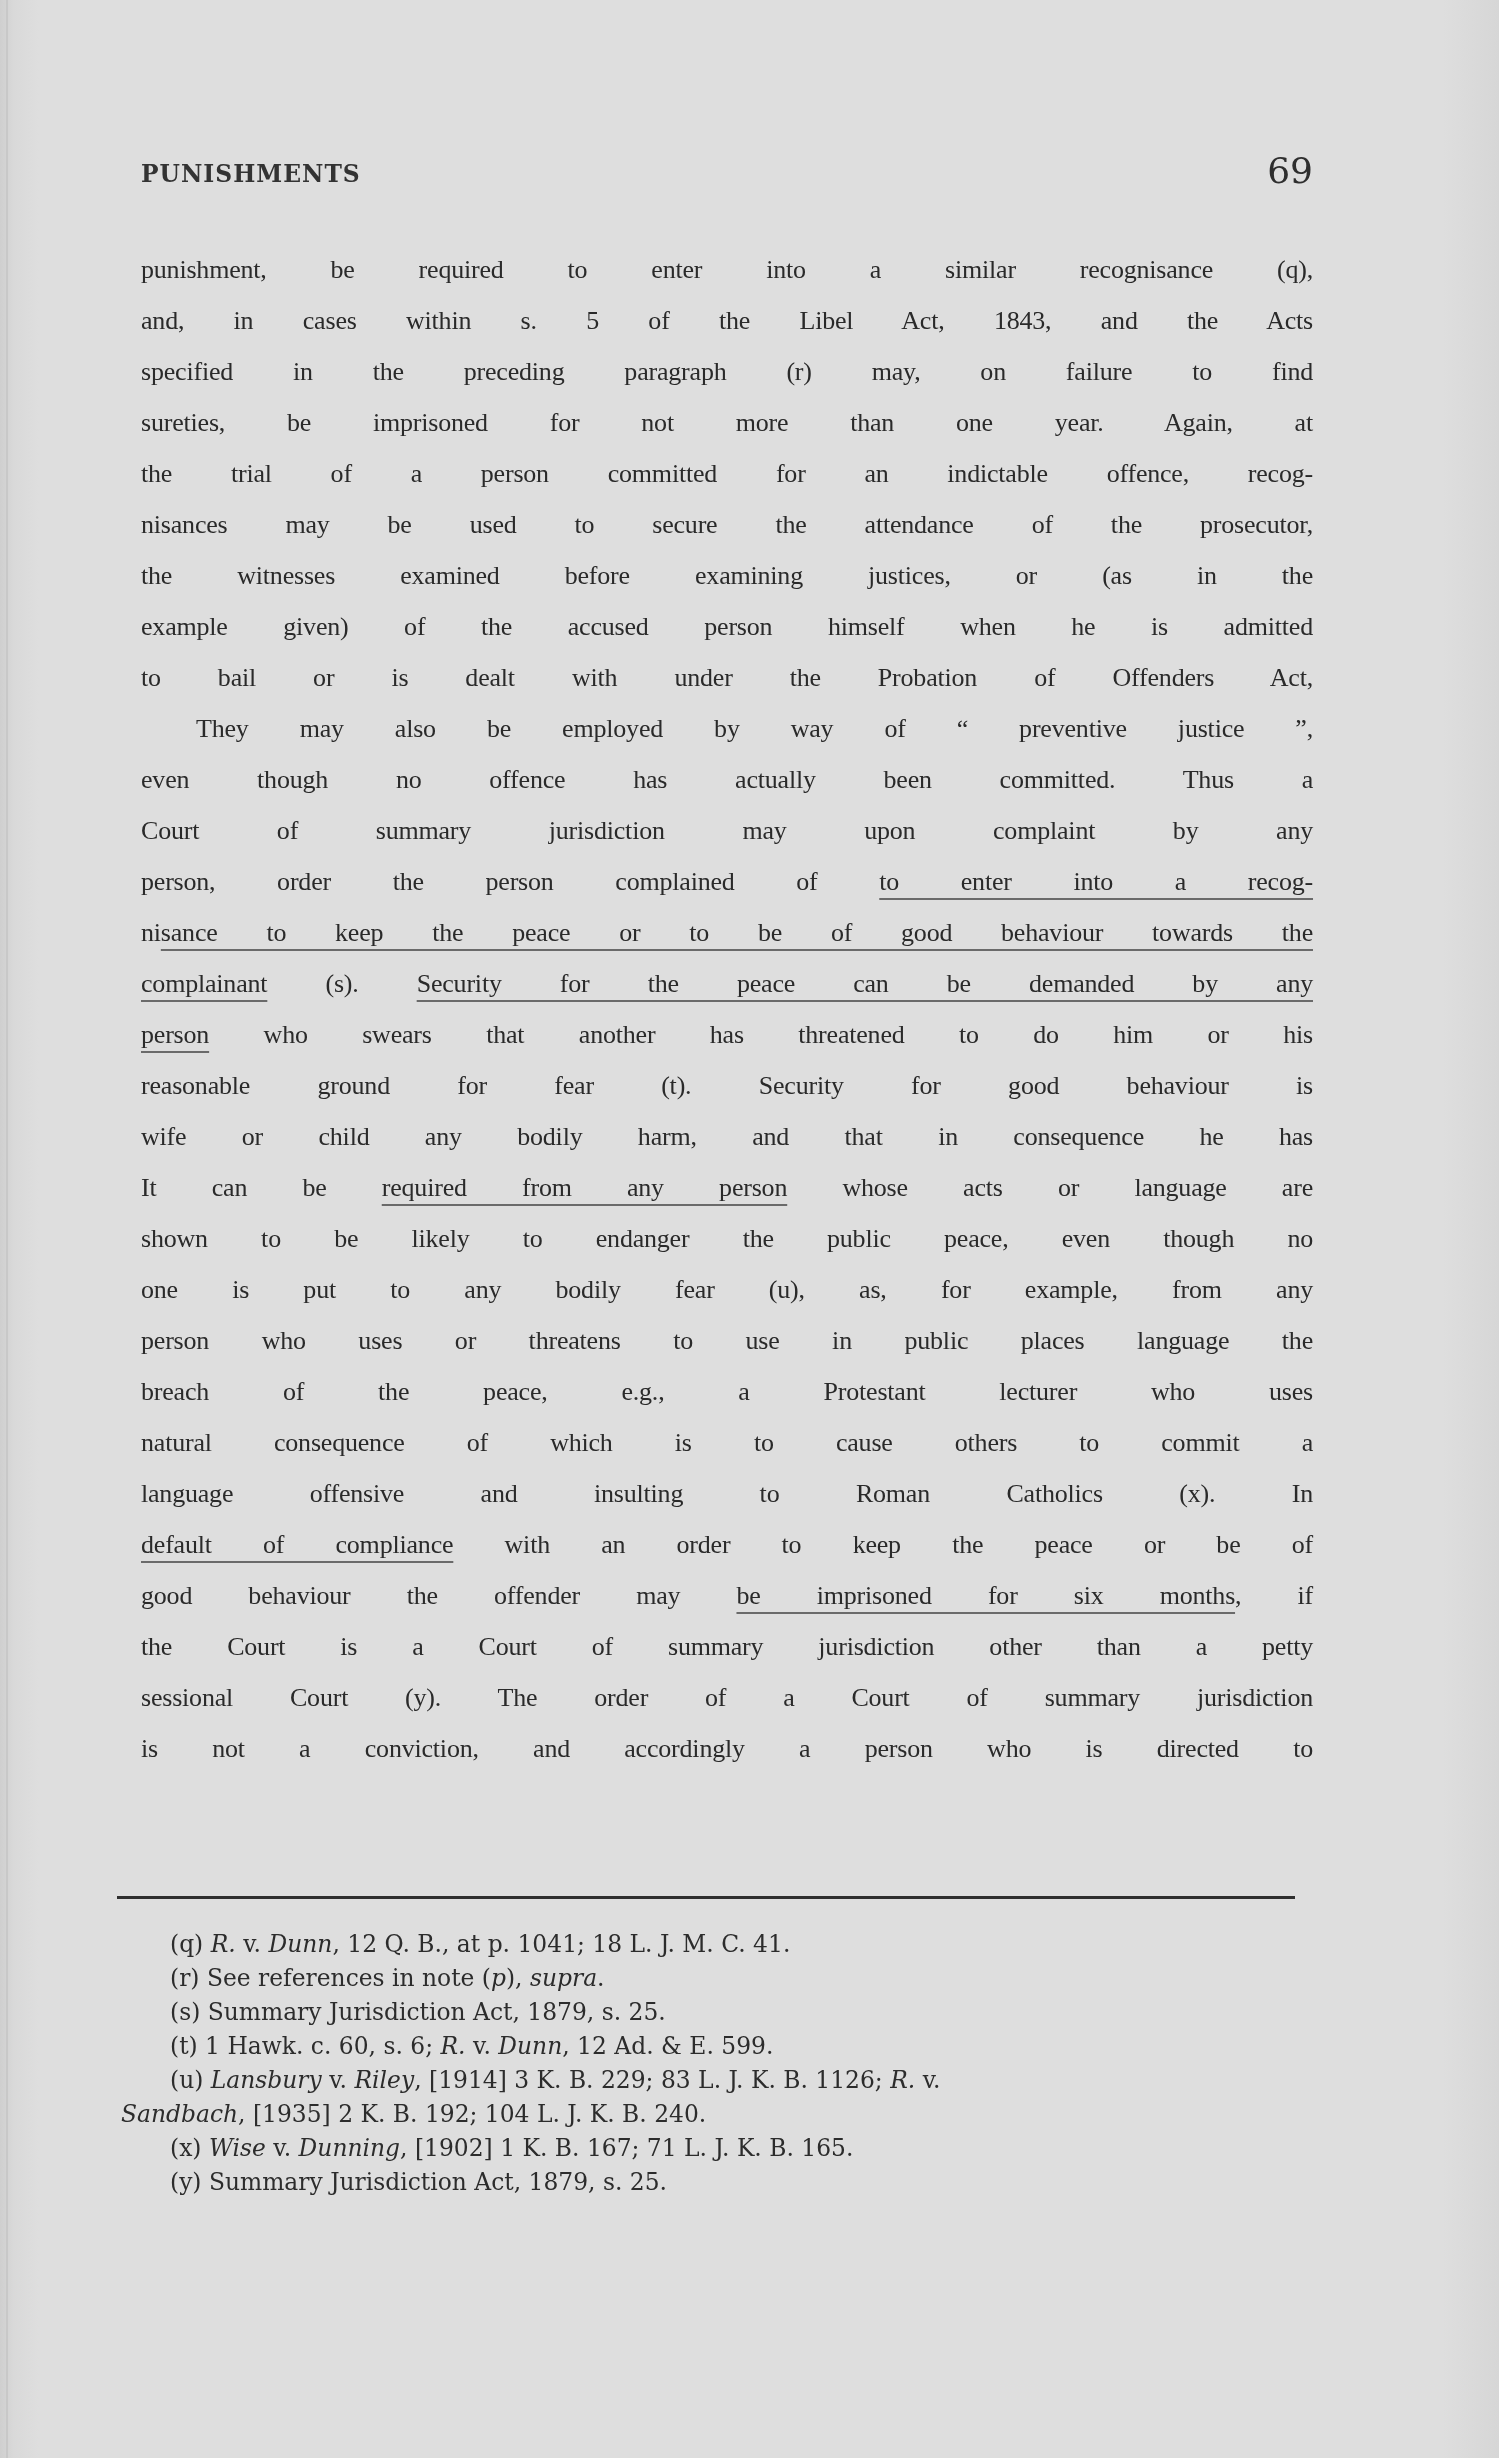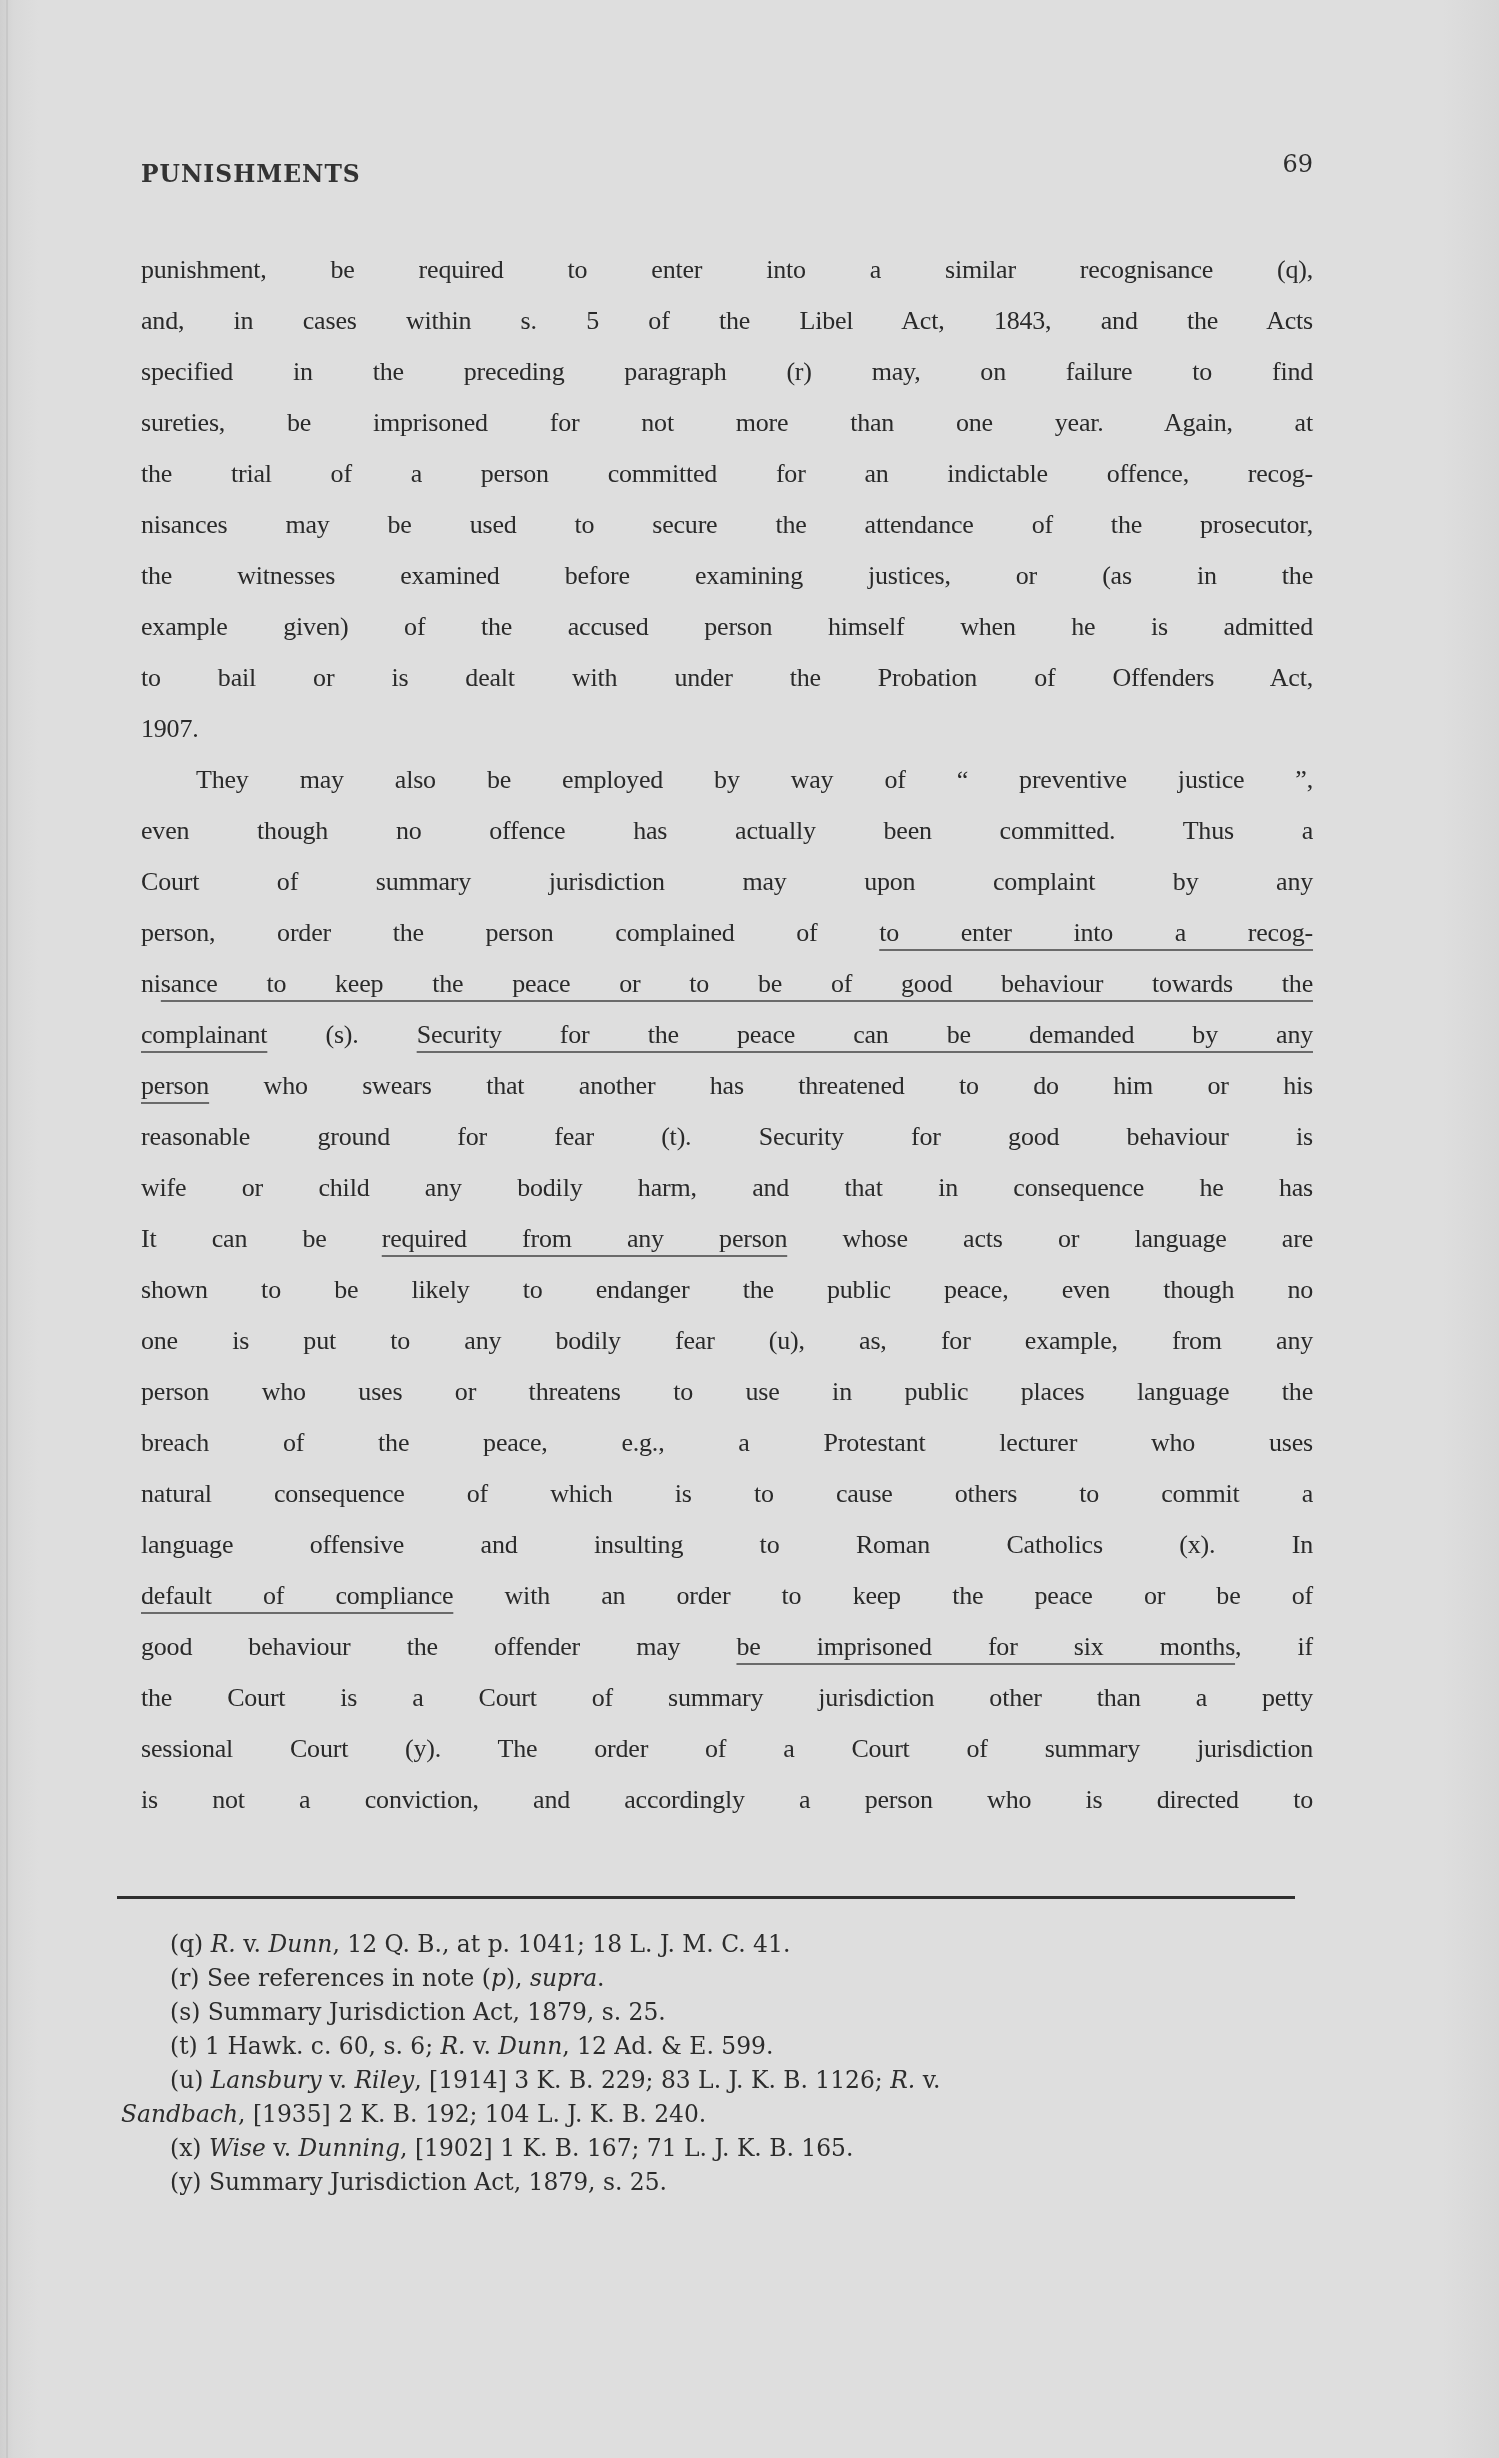--- a/index.html
+++ b/index.html
@@ -12,21 +12,21 @@
   }
   .edge { position:absolute; left:5.9px; top:0; width:2px; height:2459px; background:#c8c8c8; }
   .running-head {
     position:absolute; top:156px; left:141px; width:1172px; height:39px;
   }
   .rh-title {
     position:absolute; left:0; right:0; text-align:left; top:3.9px;
     font-size:23.4px; letter-spacing:1px; font-weight:bold; color:#333;
   }
   .rh-num {
-    position:absolute; right:0; top:-5.9px; font-size:24px; color:#2e2e2e;
+    position:absolute; right:0; top:-5.9px; font-size:36px; color:#2e2e2e;
   }
   .body-text {
     position:absolute; left:141px; top:244px; width:1172px;
   }
   .line {
     height:51px; line-height:51px; font-size:26px; white-space:nowrap;
     text-align:justify; text-align-last:justify; letter-spacing:-0.2px;font-family:Liberation Serif, serif;
   }
   .line.last { text-align-last:left; }
   .line.indent { padding-left:55px; }
@@ -55,21 +55,20 @@
 <div class="body-text">
   <div class="line">punishment, be required to enter into a similar recognisance (q),</div>
   <div class="line">and, in cases within s. 5 of the Libel Act, 1843, and the Acts</div>
   <div class="line">specified in the preceding paragraph (r) may, on failure to find</div>
   <div class="line">sureties, be imprisoned for not more than one year.  Again, at</div>
   <div class="line">the trial of a person committed for an indictable offence, recog-</div>
   <div class="line">nisances may be used to secure the attendance of the prosecutor,</div>
   <div class="line">the witnesses examined before examining justices, or (as in the</div>
   <div class="line">example given) of the accused person himself when he is admitted</div>
   <div class="line">to bail or is dealt with under the Probation of Offenders Act,</div>
-  <div class="line last">1907.</div>
   <div class="line indent">They may also be employed by way of “ preventive justice ”,</div>
   <div class="line">even though no offence has actually been committed.  Thus a</div>
   <div class="line">Court of summary jurisdiction may upon complaint by any</div>
   <div class="line"><span>person, order the person complained of </span><span class="ul">to enter into a recog-</span></div>
   <div class="line"><span>ni</span><span class="ul">sance to keep the peace or to be of good behaviour towards the</span></div>
   <div class="line"><span class="ul">complainant</span><span> (s).  </span><span class="ul">Security for the peace can be demanded by any</span></div>
   <div class="line"><span class="ul">person</span><span> who swears that another has threatened to do him or his</span></div>
   <div class="line">reasonable ground for fear (t).  Security for good behaviour is</div>
   <div class="line">wife or child any bodily harm, and that in consequence he has</div>
   <div class="line"><span>It can be </span><span class="ul">required from any person</span><span> whose acts or language are</span></div>

